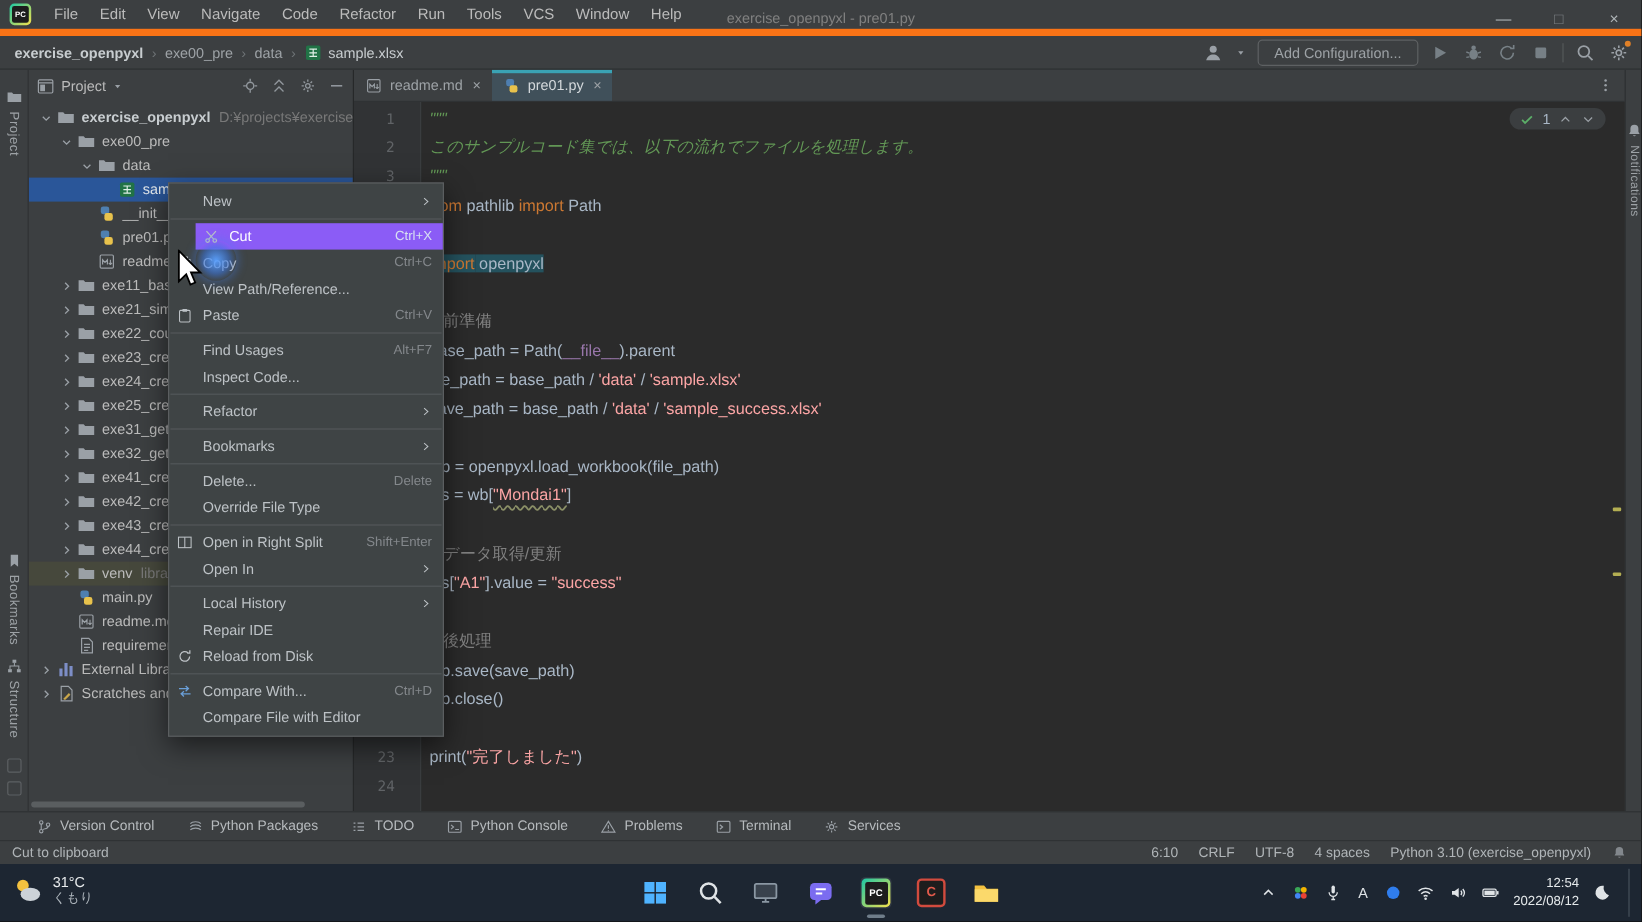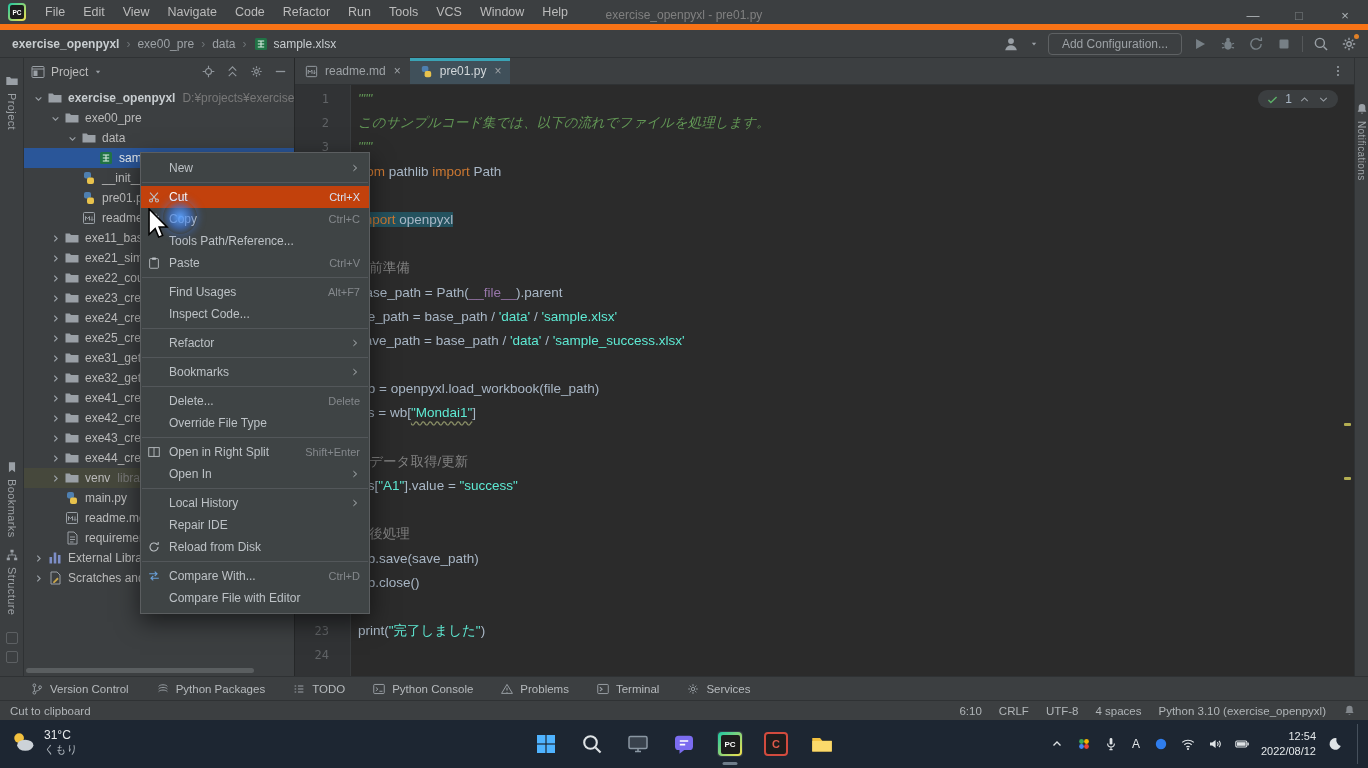--- a/index.html
+++ b/index.html
@@ -71,40 +71,40 @@
   #tab-kebab{margin-left:auto;display:flex;align-items:center;padding-right:9px;}
   #tab-kebab .ic{width:14px;height:14px;}
   #editor-body{position:absolute;top:27px;left:0;right:0;bottom:0;overflow:hidden;background:#2b2b2b;}
   #gutter-bg{position:absolute;left:0;top:0;width:56px;height:100%;background:#313335;border-right:1px solid #3a3d3f;}
   #code{position:relative;padding-top:2px;}
   .code-line{height:24.2px;line-height:24.2px;display:flex;font-family:"DejaVu Sans Mono",monospace;font-size:13.5px;white-space:pre;}
   .lnum{width:34px;text-align:right;color:#606366;font-size:12px;flex:none;font-family:"DejaVu Sans Mono",monospace;}
   .ltext{margin-left:29px;}
   .tok-p{color:#a9b7c6;}
   .tok-k{color:#cc7832;}
-  .tok-s{color:#5eead4;}
+  .tok-s{color:#fca5a5;}
   .tok-c{color:#808080;}
   .tok-d{color:#629755;font-style:italic;}
   .tok-u{color:#9876aa;}
   .tok-hl{background:#24525e;}
   .tok-wavy{text-decoration:underline;text-decoration-style:wavy;text-decoration-color:#8a8f66;text-underline-offset:3px;}
   #inspections{position:absolute;top:5px;right:16px;display:flex;align-items:center;gap:6px;background:#3b3e40;border-radius:9px;padding:2px 8px;color:#a9b7c6;font-size:12px;}
   #inspections .wic{width:13px;height:13px;display:inline-flex;}
   #inspections .wic svg{width:100%;height:100%;}
   .stripe-mark{position:absolute;right:3px;width:7px;height:3px;background:#b3ae52;border-radius:1px;}
   
   #context-menu{position:absolute;left:140px;top:152px;width:230px;background:#3f4445;border:1px solid #5b5e60;box-shadow:0 8px 22px rgba(0,0,0,.55);padding:4px 0;z-index:50;}
   .menu-row{height:22px;display:flex;align-items:center;padding:0 9px 0 6px;color:#bdc2c6;font-size:12px;}
   .menu-ic{width:18px;height:14px;display:inline-flex;flex:none;margin-right:4px;}
   .menu-ic svg{width:14px;height:14px;}
   .menu-label{flex:1;white-space:nowrap;}
   .menu-sc{color:#84888c;font-size:11px;margin-left:16px;}
   .menu-sub{width:10px;height:10px;display:inline-flex;margin-left:10px;}
   .menu-sub svg{width:100%;height:100%;}
-  .menu-row.selected{background:#c2410c;color:#ffffff;}
+  .menu-row.selected{background:#8b5cf6;color:#ffffff;margin-left:22px;}
   .menu-row.selected .menu-sc{color:#d7e0f2;}
   .menu-sep{height:1px;background:#53575a;margin:3px 1px;}
   
   #click-glow{position:absolute;left:163px;top:200px;width:34px;height:34px;border-radius:50%;z-index:55;background:radial-gradient(circle,rgba(90,160,255,.95) 0%,rgba(60,120,225,.55) 45%,rgba(60,120,225,0) 72%);box-shadow:0 0 7px 2px rgba(70,130,240,.35);}
   #cursor{position:absolute;left:147px;top:208px;width:23px;height:34px;z-index:60;}
   
   #toolwindow-bar{position:absolute;top:676px;left:0;width:100%;height:24px;background:#3c3f41;border-top:1px solid #2f3234;display:flex;align-items:center;gap:27px;padding-left:30px;font-size:11.5px;color:#b6babd;z-index:5;}
   .twb-item{display:flex;align-items:center;gap:6px;}
   .twb-ic{width:14px;height:14px;}
   #statusbar{position:absolute;top:700px;left:0;width:100%;height:20px;background:#3c3f41;border-top:1px solid #2f3234;display:flex;align-items:center;padding:0 8px 0 10px;font-size:11.5px;color:#b0b5b8;z-index:5;}
@@ -971,21 +971,21 @@
           <svg viewBox="0 0 16 16">
             <rect x="3" y="2.5" width="7.5" height="9.5" fill="none" stroke="#bdc2c6"></rect>
             <rect x="5.5" y="5" width="7.5" height="9.5" fill="#3f4445" stroke="#bdc2c6"></rect>
           </svg>
         </span>
         <span class="menu-label">Copy</span>
         <span class="menu-sc">Ctrl+C</span>
       </div>
       <div class="menu-row">
         <span class="menu-ic"></span>
-        <span class="menu-label">Tools Path/Reference...</span>
+        <span class="menu-label">View Path/Reference...</span>
       </div>
       <div class="menu-row">
         <span class="menu-ic">
           <svg viewBox="0 0 16 16">
             <rect x="3" y="3" width="10" height="11" rx="1" fill="none" stroke="#bdc2c6"></rect>
             <rect x="5.8" y="1.6" width="4.4" height="2.8" rx=".6" fill="#bdc2c6"></rect>
           </svg>
         </span>
         <span class="menu-label">Paste</span>
         <span class="menu-sc">Ctrl+V</span>

